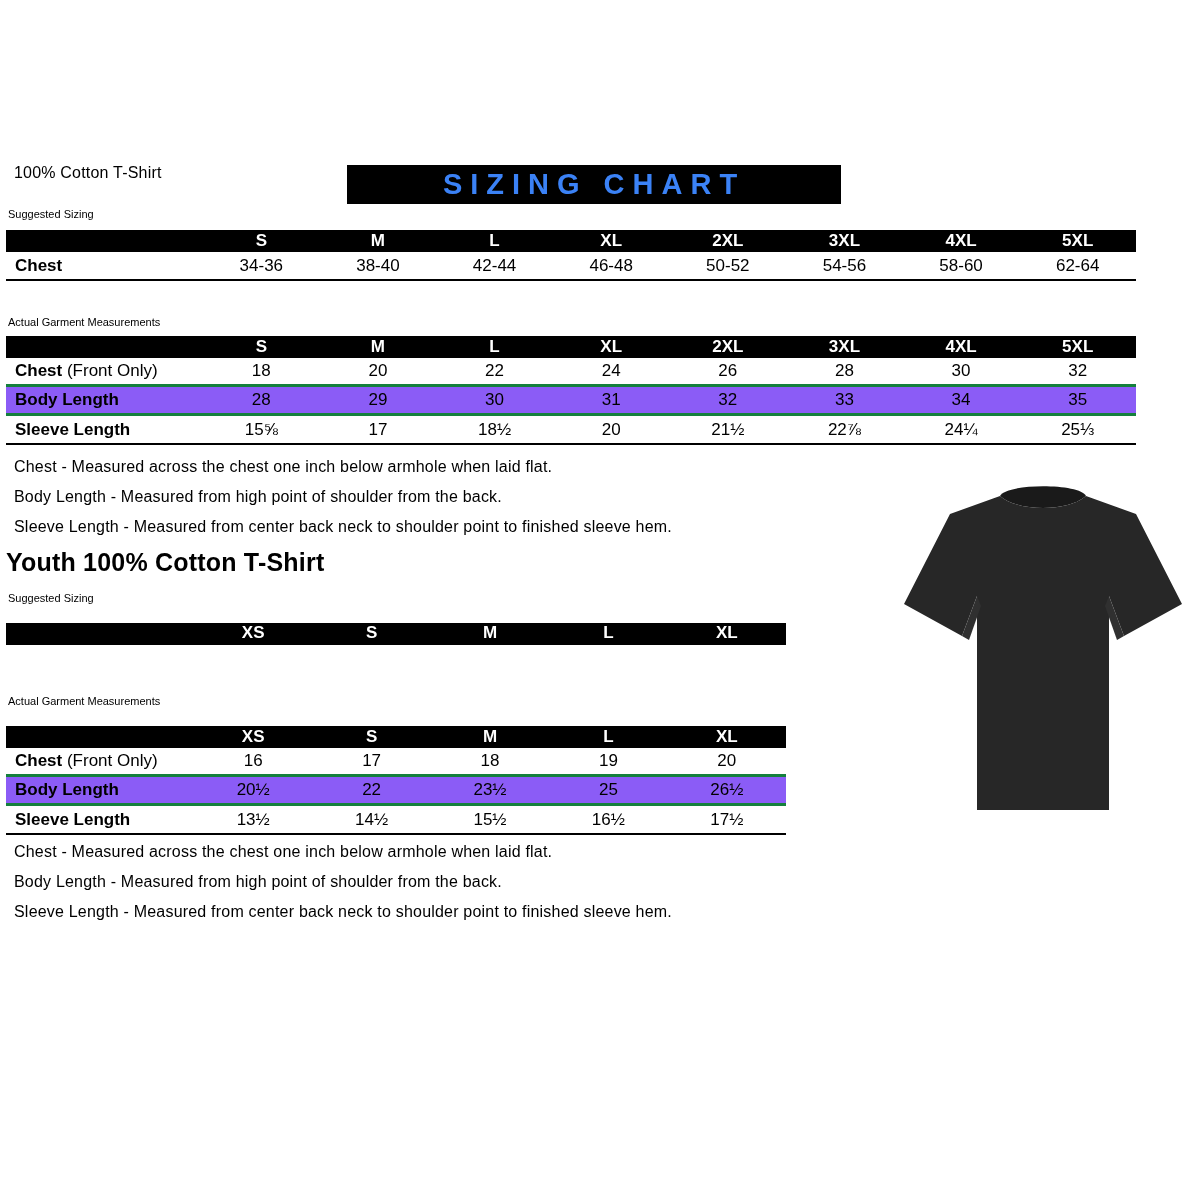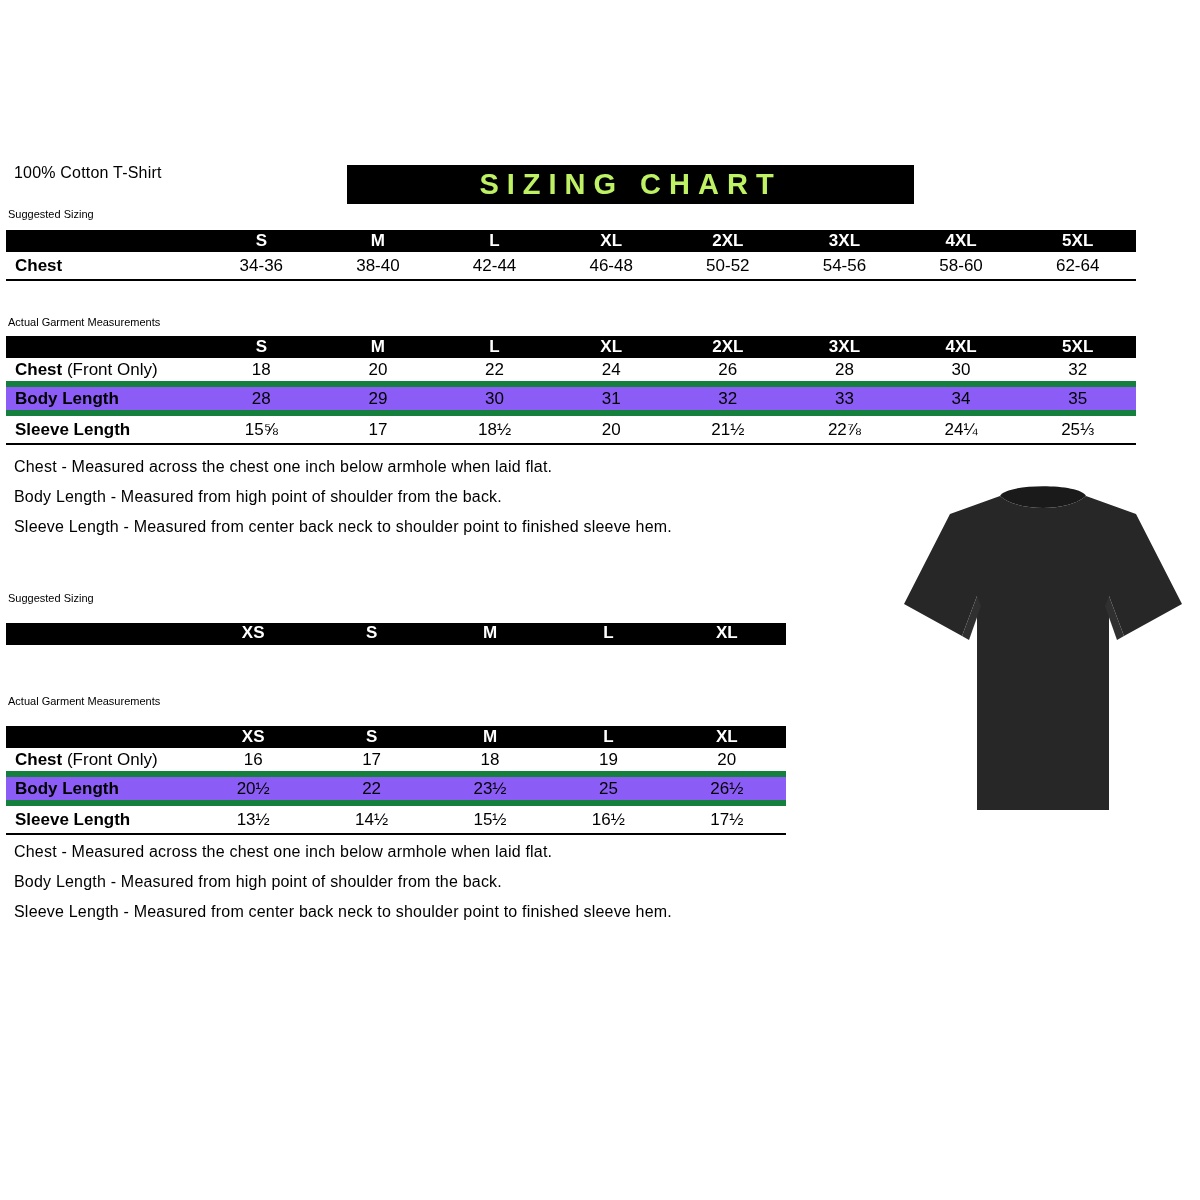--- a/index.html
+++ b/index.html
@@ -6,32 +6,32 @@
   .canvas {
     position:relative; width:1200px; height:1200px; background:#ffffff;
     font-family:"Liberation Sans", sans-serif; color:#000; overflow:hidden;
   }
   .abs { position:absolute; }
 
   .h1-adult { font-size:16px; font-weight:400; letter-spacing:0.2px; }
   .h1-youth { font-size:25px; font-weight:700; letter-spacing:0.2px; }
 
   .banner {
-    position:absolute; left:347px; top:165px; width:567px; height:39px;
-    background:#000; color:#bef264; display:flex; align-items:center; justify-content:center;
+    position:absolute; left:347px; top:165px; width:494px; height:39px;
+    background:#000; color:#3b82f6; display:flex; align-items:center; justify-content:center;
   }
   .banner span { font-size:29px; font-weight:700; letter-spacing:8px; }
 
   .sec-label { font-size:11px; }
 
   .size-table { position:absolute; left:6px; }
   .t-adult { width:1130px; }
   .t-youth { width:780px;margin-top:12px; }
   .row { display:grid; align-items:center; height:29px; font-size:17px;
-         border-bottom:6px solid #15803d; box-sizing:border-box; }
+         border-bottom:3px solid #15803d; box-sizing:border-box; }
   .t-adult .row { grid-template-columns:197px repeat(8, 1fr); }
   .t-youth .row { grid-template-columns:188px repeat(5, 1fr); }
   .row.thead { height:22px; background:#000; color:#fff; font-weight:700; border-bottom:none; }
   .size-table .row:last-child { border-bottom:2px solid #000; }
   .row.shade { background:#8b5cf6; }
   .cl { text-align:left; padding-left:9px; }
   .cl b { font-weight:700; }
   .cv { text-align:center; }
 
   .notes { position:absolute; left:14px; width:820px; }
@@ -125,20 +125,21 @@
       <div class="cv">25⅓</div>
     </div>
   </div>
 
   <div class="notes" style="top:458px;">
     <p>Chest - Measured across the chest one inch below armhole when laid flat.</p>
     <p>Body Length - Measured from high point of shoulder from the back.</p>
     <p>Sleeve Length - Measured from center back neck to shoulder point to finished sleeve hem.</p>
   </div>
 
+  <div class="abs h1-youth" style="left:6px; top:548px;">Youth 100% Cotton T-Shirt</div>
 
   <div class="abs sec-label" style="left:8px; top:592px;">Suggested Sizing</div>
 
   <div class="size-table t-youth" style="top:611px;">
     <div class="row thead">
       <div class="cl"></div>
       <div class="cv">XS</div>
       <div class="cv">S</div>
       <div class="cv">M</div>
       <div class="cv">L</div>

